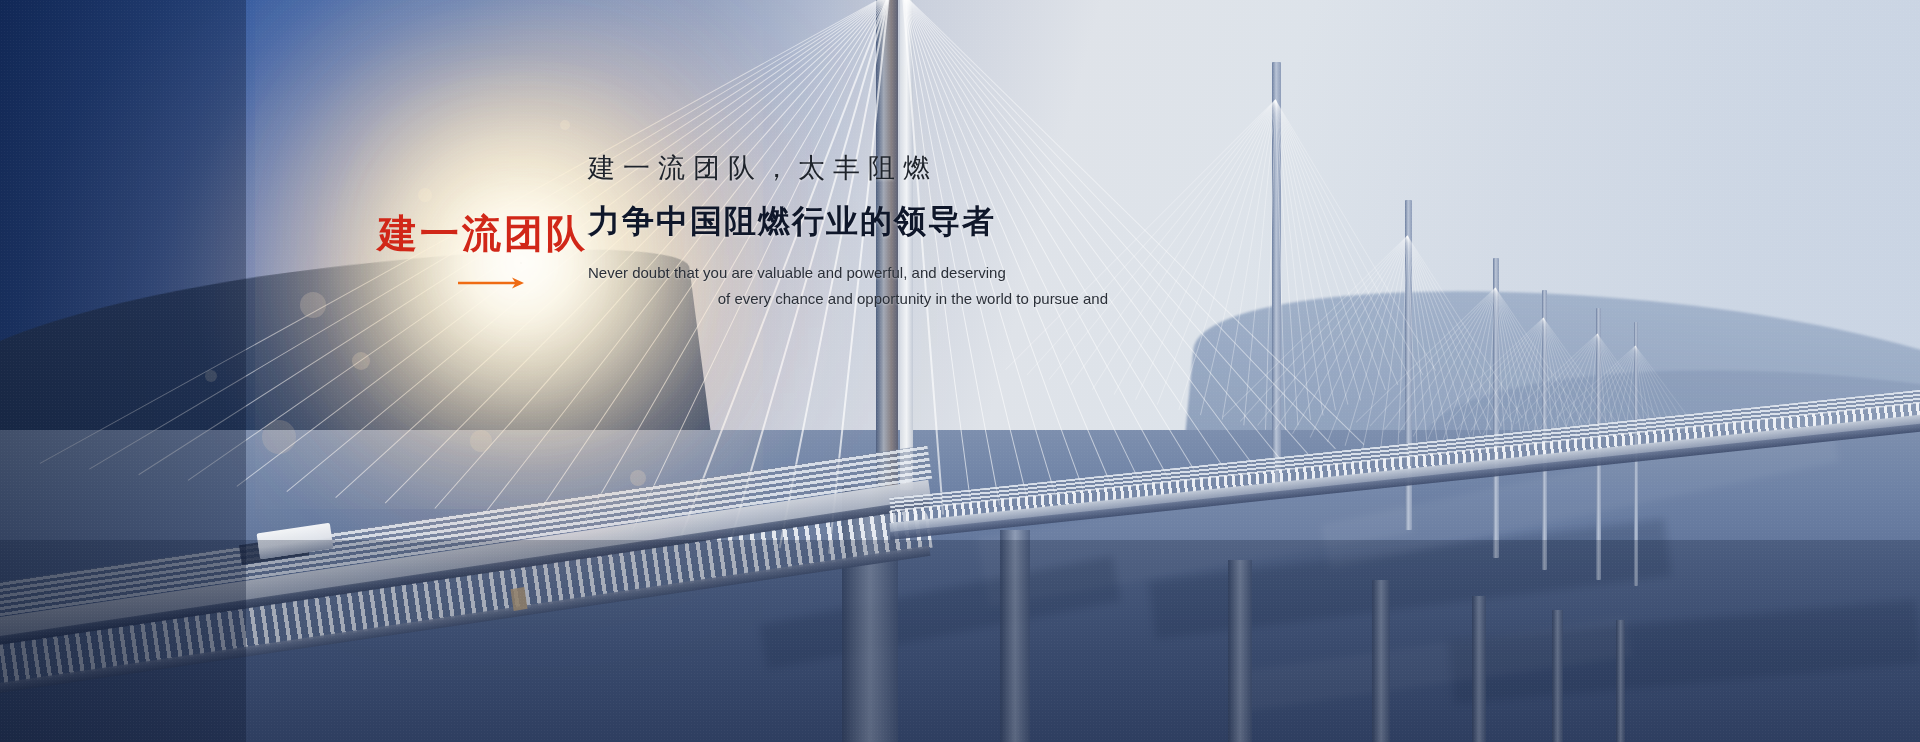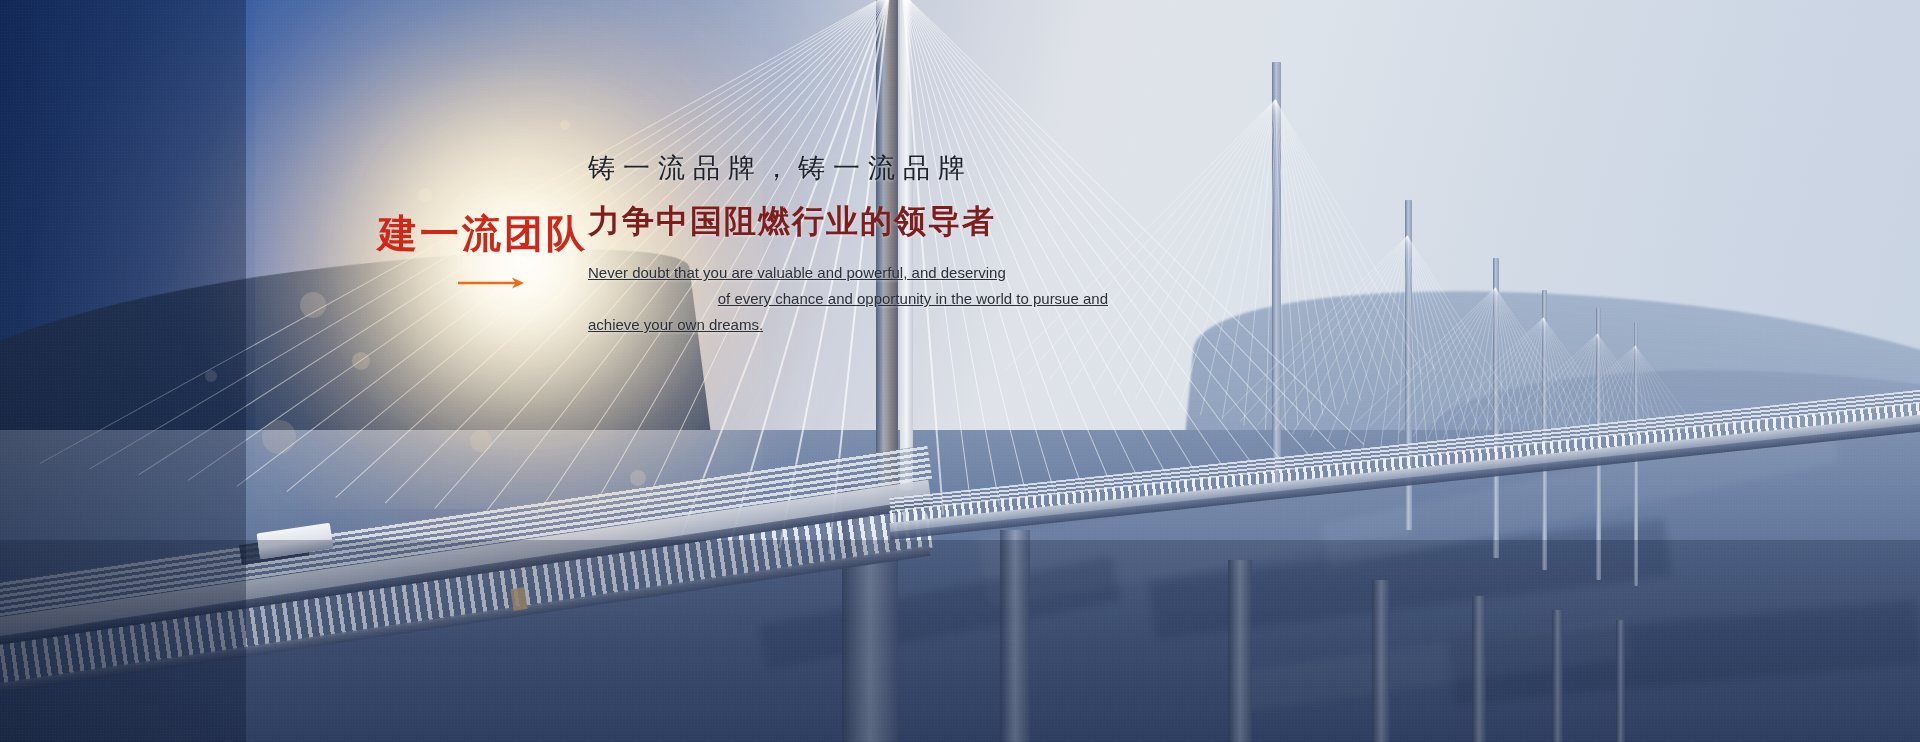--- a/index.html
+++ b/index.html
@@ -135,29 +135,28 @@
   }
 
   #copy{position:absolute;left:588px;top:152px;width:520px;}
   #headline1{
     font-size:27px;font-weight:400;color:#1e232b;letter-spacing:8px;
     line-height:1.25;white-space:nowrap;
     text-shadow:0 1px 3px rgba(255,255,255,.45);
   }
   #headline2{
     margin-top:16px;
-    font-size:32px;font-weight:700;color:#7f1d1d;letter-spacing:2px;
+    font-size:32px;font-weight:700;color:#0f172a;letter-spacing:2px;
     line-height:1.2;white-space:nowrap;
     text-shadow:0 1px 3px rgba(255,255,255,.40);
   }
   #para{
     margin-top:20px;
     font-size:15px;font-weight:400;color:#2a2f38;line-height:26px;
     text-shadow:0 1px 2px rgba(255,255,255,.42);
-    text-decoration:underline;
   }
   #para span{display:block;}
   #para .ln2{padding-left:6px;text-align:right;}
 </style>
 </head>
 <body>
 
 <div id="stage">
 
   <div class="layer" id="sky"></div>
@@ -392,22 +391,21 @@
 
   <div id="logo">
     <div id="logo-text" style="color: rgb(209, 39, 24);">建一流团队</div>
     <svg id="logo-arrow" viewBox="0 0 68 14">
       <line x1="0" y1="7" x2="62" y2="7" stroke="#ef6b13" stroke-width="2.4"></line>
       <path d="M54 1.6 L66 7 L54 12.4 L57.6 7 Z" fill="#ef6b13"></path>
     </svg>
   </div>
 
   <div id="copy">
-    <div id="headline1">铸一流品牌，铸一流品牌</div>
+    <div id="headline1">建一流团队，太丰阻燃</div>
     <div id="headline2">力争中国阻燃行业的领导者</div>
     <div id="para">
       <span class="ln1">Never doubt that you are valuable and powerful, and deserving</span>
       <span class="ln2"> of every chance and opportunity in the world to pursue and</span>
-      <span class="ln3">achieve your own dreams.</span>
     </div>
   </div>
 
 </div>
 
 </body></html>

